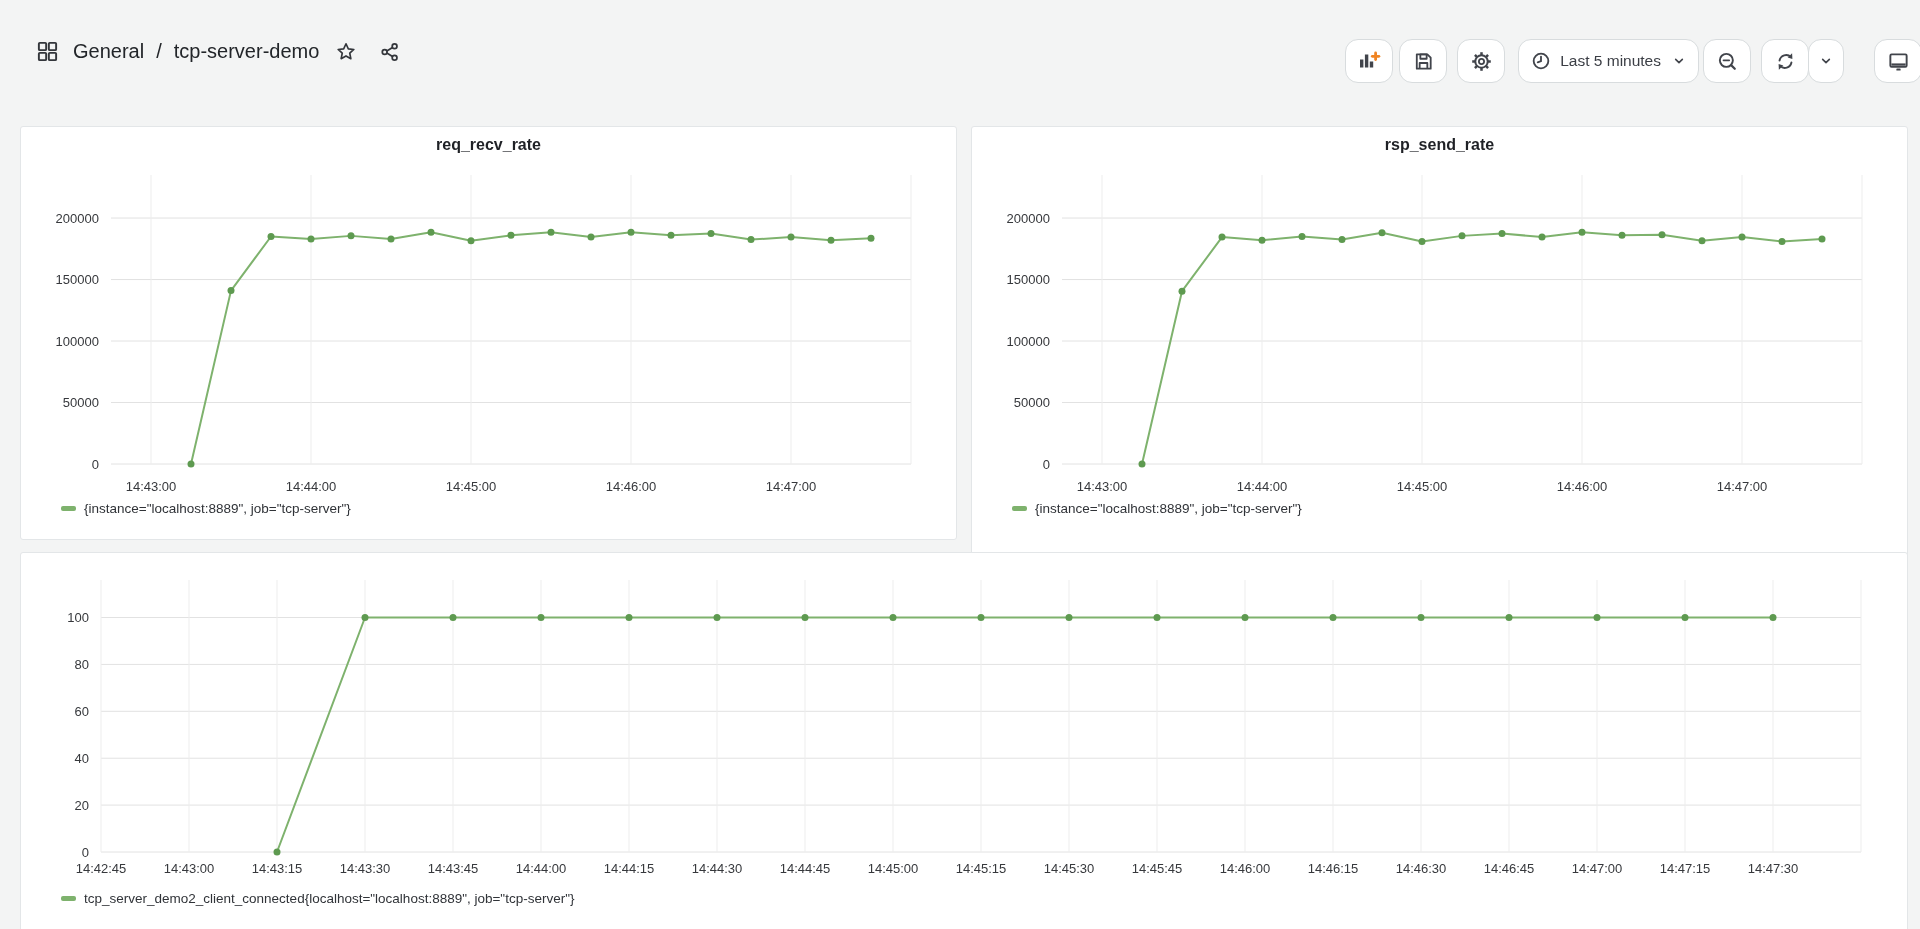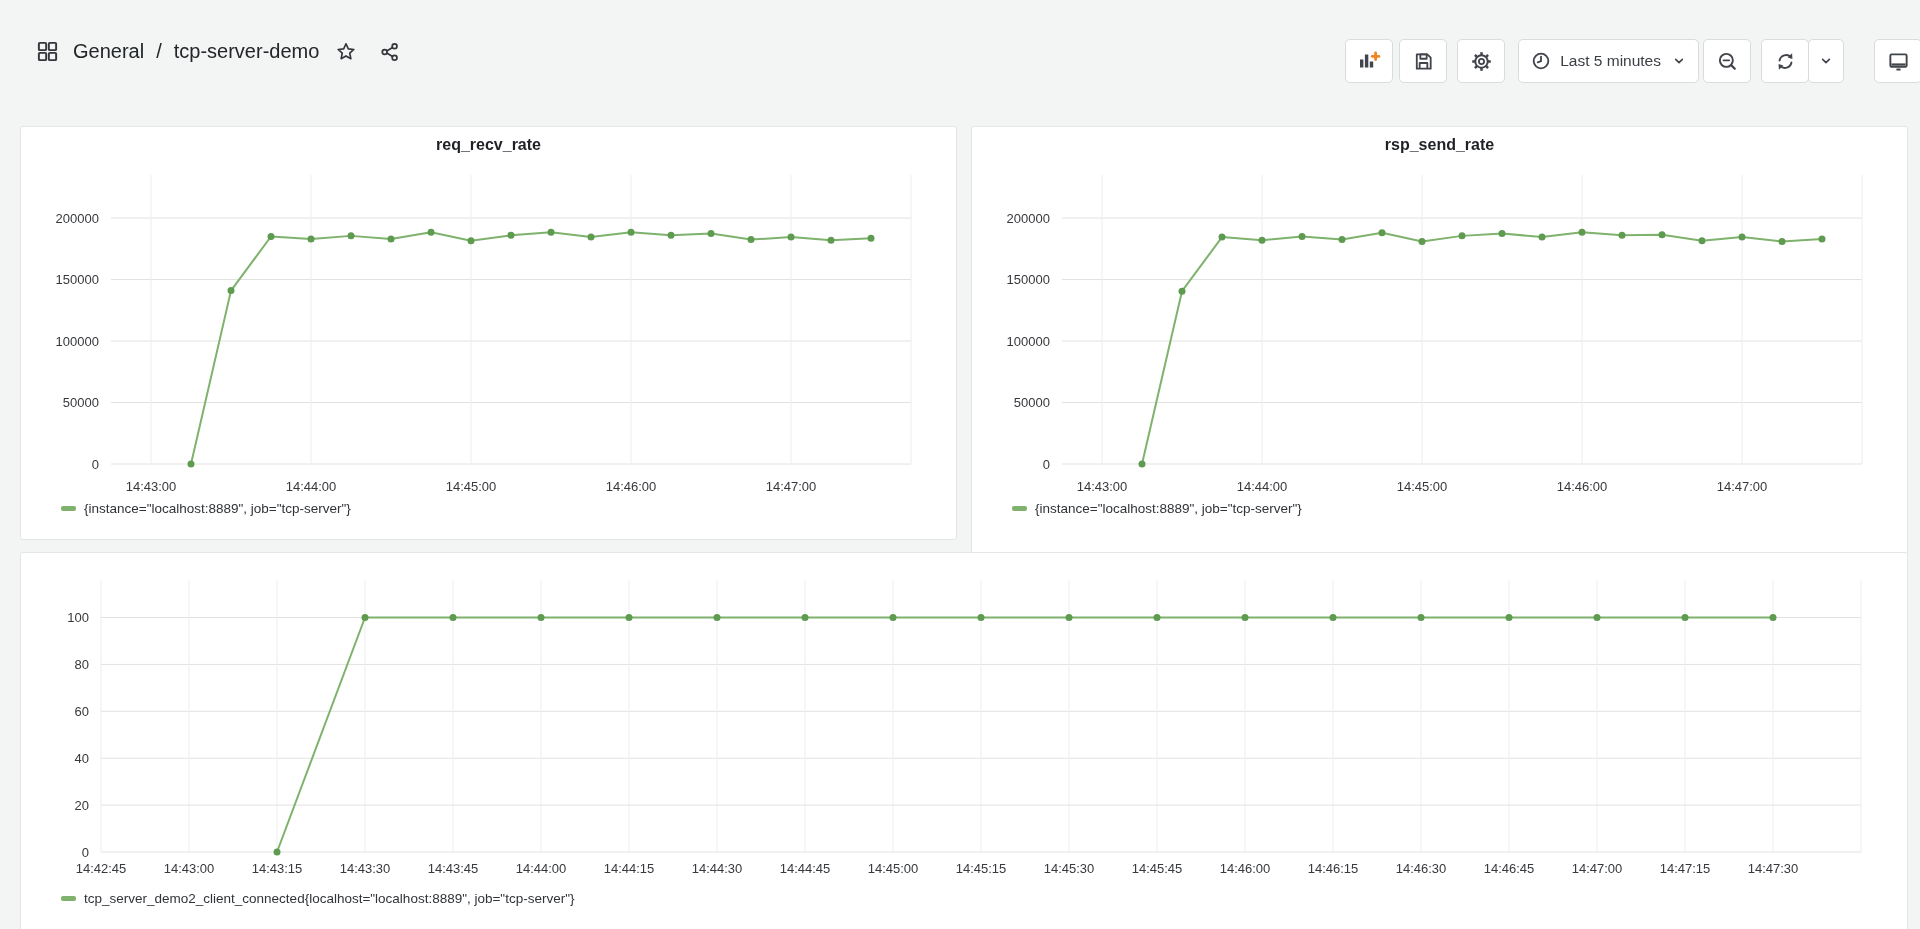--- a/index.html
+++ b/index.html
@@ -5,21 +5,21 @@
   * { margin:0; padding:0; box-sizing:border-box; }
   html,body { width:1920px; height:929px; overflow:hidden;
     font-family:"Liberation Sans", sans-serif; background:#f3f4f4; color:#24262b; }
 
   
   .header { position:absolute; left:16px; top:0; width:1916px; height:66px;margin-top:24px; }
   .crumbs { position:absolute; left:18px; top:14px; display:flex; align-items:center; gap:12px; }
   .crumbs .bc-text { font-size:20px; font-weight:500; color:#222529; white-space:nowrap; }
   .icon-btn-plain { background:none; border:none; padding:2px; cursor:pointer; display:flex; align-items:center; }
   .toolbar { position:absolute; right:10px; top:15px; display:flex; align-items:center; height:44px; }
-  .tb-btn { height:44px; min-width:48px; background:#fff; border:1px solid #d8dcde; border-radius:5px;
+  .tb-btn { height:44px; min-width:48px; background:#fff; border:1px solid #d8dcde; border-radius:13px;
     display:flex; align-items:center; justify-content:center; cursor:pointer; padding:0 11px; }
   .tb-group { display:flex; }
   .tb-group .tb-btn + .tb-btn { margin-left:-1px; min-width:36px; padding:0 8px; }
   .picker-label { font-size:15.5px; font-weight:500; color:#3b3e45; margin:0 10px 0 8px; white-space:nowrap; }
   .ml6{margin-left:6px}.ml10{margin-left:10px}.ml13{margin-left:13px}.ml4{margin-left:4px}.ml30{margin-left:30px}
   svg.ic { display:block; }
 
   
   .panel { position:absolute; background:#ffffff; border:1px solid #e3e6e8; border-radius:3px;margin-top:45px; }
   #panel-req  { left:20px;  top:81px;  width:937px;  height:414px; }

